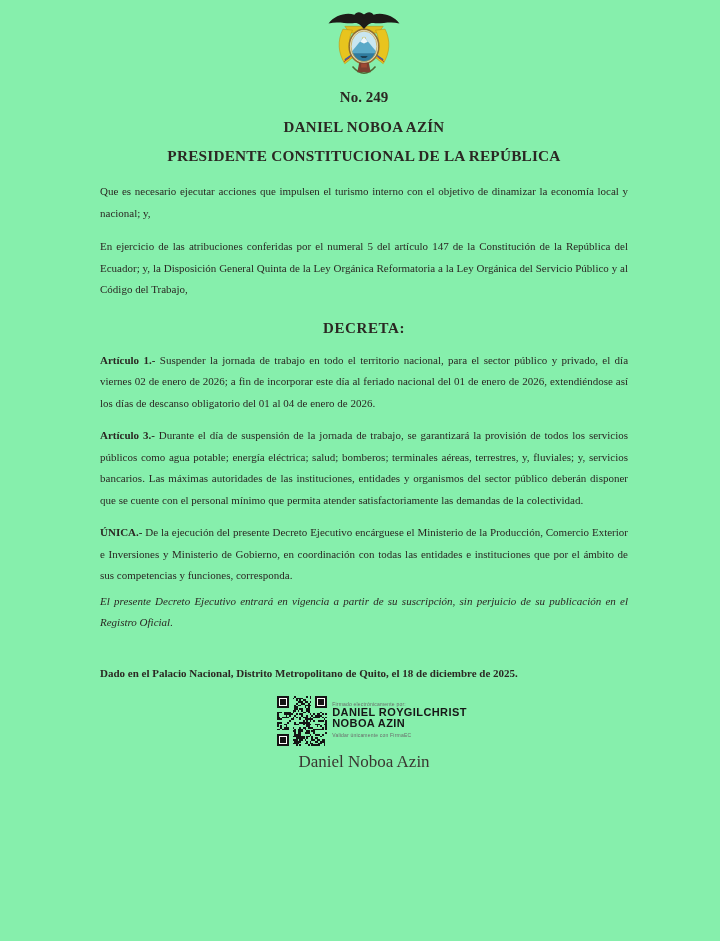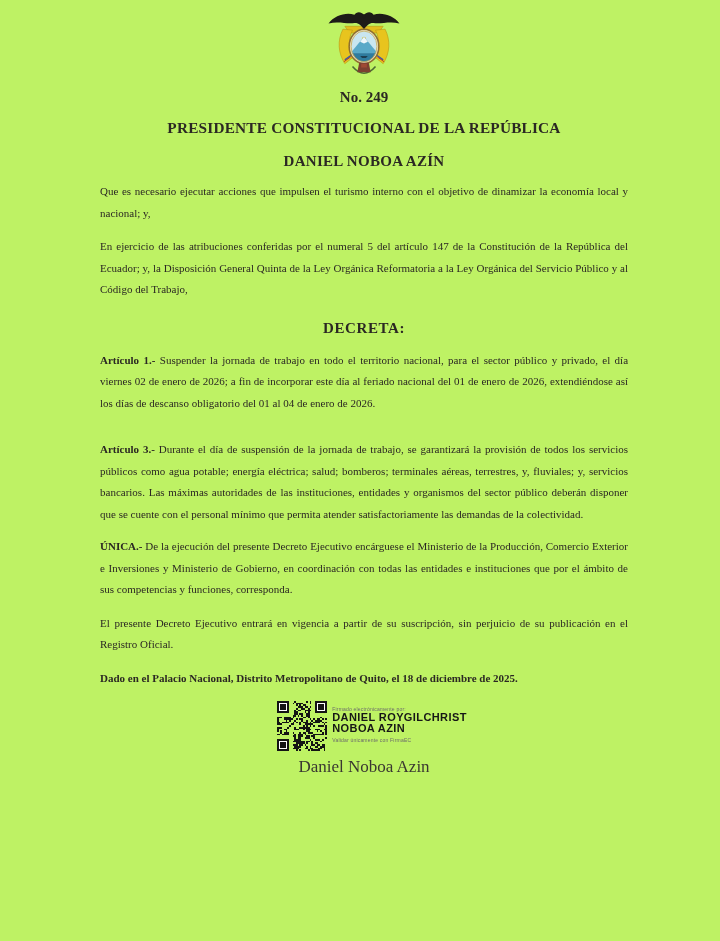--- a/index.html
+++ b/index.html
@@ -1,18 +1,18 @@
 <!DOCTYPE html>
 <html><head>
 <meta charset="utf-8">
 <style>
   html,body{margin:0;padding:0;background:#ffffff;}
   .sheet{
     position:relative;width:720px;height:941px;overflow:hidden;
-    background:#bef264;color:#2b2823;
+    background:#86efac;color:#2b2823;
     font-family:"Liberation Serif", serif;
     filter:blur(.3px);
   }
   .content{padding:10px 92px 0 100px;}
   .crest-wrap{text-align:center;margin:0 0 6px;}
   .center-bold{text-align:center;font-weight:bold;font-size:15px;margin:0;}
   .decree-no{margin-bottom:13px;}
   .author-name{margin-bottom:11px;letter-spacing:.3px;}
   .author-title{margin-bottom:16px;font-size:15.3px;letter-spacing:.2px;}
   p.body{font-size:11px;line-height:21.5px;text-align:justify;margin:0 0 12px;}
@@ -65,35 +65,35 @@
         </g>
         <ellipse cx="48" cy="38" rx="13.5" ry="16" fill="none" stroke="#caa64a" stroke-width="0.8"></ellipse>
 
         <path d="M36 59 Q42 66 48 66 Q54 66 60 59" stroke="#4c6b33" stroke-width="1.6" fill="none"></path>
         <path d="M43 55 L53 55 L55 65 L41 65 Z" fill="#7c4030"></path>
         <path d="M45 56 H51 V60 H45 Z" fill="#a04a33"></path>
       </svg>
     </div>
 
     <p class="center-bold decree-no">No. 249</p>
+    <p class="center-bold author-name">DANIEL NOBOA AZÍN</p>
     <p class="center-bold author-title">PRESIDENTE CONSTITUCIONAL DE LA REPÚBLICA</p>
-    <p class="center-bold author-name">DANIEL NOBOA AZÍN</p>
 
     <p class="body" style="margin-bottom:12px;">Que es necesario ejecutar acciones que impulsen el turismo interno con el objetivo de dinamizar la economía local y nacional; y,</p>
     <p class="body" style="margin-bottom:19px;">En ejercicio de las atribuciones conferidas por el numeral 5 del artículo 147 de la Constitución de la República del Ecuador; y, la Disposición General Quinta de la Ley Orgánica Reformatoria a la Ley Orgánica del Servicio Público y al Código del Trabajo,</p>
 
     <p class="center-bold decreta">DECRETA:</p>
 
-    <p class="body" style="margin-bottom:25px;"><b>Artículo 1.-</b> <span>Suspender la jornada de trabajo en todo el territorio nacional, para el sector público y privado, el día viernes 02 de enero de 2026; a fin de incorporar este día al feriado nacional del 01 de enero de 2026, extendiéndose así los días de descanso obligatorio del 01 al 04 de enero de 2026.</span></p>
+    <p class="body" style="margin-bottom:11px;"><b>Artículo 1.-</b> <span>Suspender la jornada de trabajo en todo el territorio nacional, para el sector público y privado, el día viernes 02 de enero de 2026; a fin de incorporar este día al feriado nacional del 01 de enero de 2026, extendiéndose así los días de descanso obligatorio del 01 al 04 de enero de 2026.</span></p>
     <p class="body" style="margin-bottom:11px;"><b>Artículo 3.-</b> <span>Durante el día de suspensión de la jornada de trabajo, se garantizará la provisión de todos los servicios públicos como agua potable; energía eléctrica; salud; bomberos; terminales aéreas, terrestres, y, fluviales; y, servicios bancarios. Las máximas autoridades de las instituciones, entidades y organismos del sector público deberán disponer que se cuente con el personal mínimo que permita atender satisfactoriamente las demandas de la colectividad.</span></p>
 
 
-    <p class="body" style="margin-bottom:12px;"><b>ÚNICA.-</b> <span>De la ejecución del presente Decreto Ejecutivo encárguese el Ministerio de la Producción, Comercio Exterior e Inversiones y Ministerio de Gobierno, en coordinación con todas las entidades e instituciones que por el ámbito de sus competencias y funciones, corresponda.</span></p>
-
-    <p class="body" style="margin-bottom:12px;">El presente Decreto Ejecutivo entrará en vigencia a partir de su suscripción, sin perjuicio de su publicación en el Registro Oficial.</p>
+    <p class="body" style="margin-bottom:4px;"><b>ÚNICA.-</b> <span>De la ejecución del presente Decreto Ejecutivo encárguese el Ministerio de la Producción, Comercio Exterior e Inversiones y Ministerio de Gobierno, en coordinación con todas las entidades e instituciones que por el ámbito de sus competencias y funciones, corresponda.</span></p>
+
+    <p class="body" style="margin-bottom:29px;font-style:italic;">El presente Decreto Ejecutivo entrará en vigencia a partir de su suscripción, sin perjuicio de su publicación en el Registro Oficial.</p>
 
     <p class="body issuance">Dado en el Palacio Nacional, Distrito Metropolitano de Quito, el 18 de diciembre de 2025.</p>
 
     <div class="stamp-row">
       <div class="qr">
         <svg viewBox="0 0 29 29" fill="#141414">
 
           <rect x="0" y="0" width="7" height="7"></rect>
             <rect x="1" y="1" width="5" height="5" fill="#fdfdfc"></rect>
             <rect x="2" y="2" width="3" height="3"></rect>

